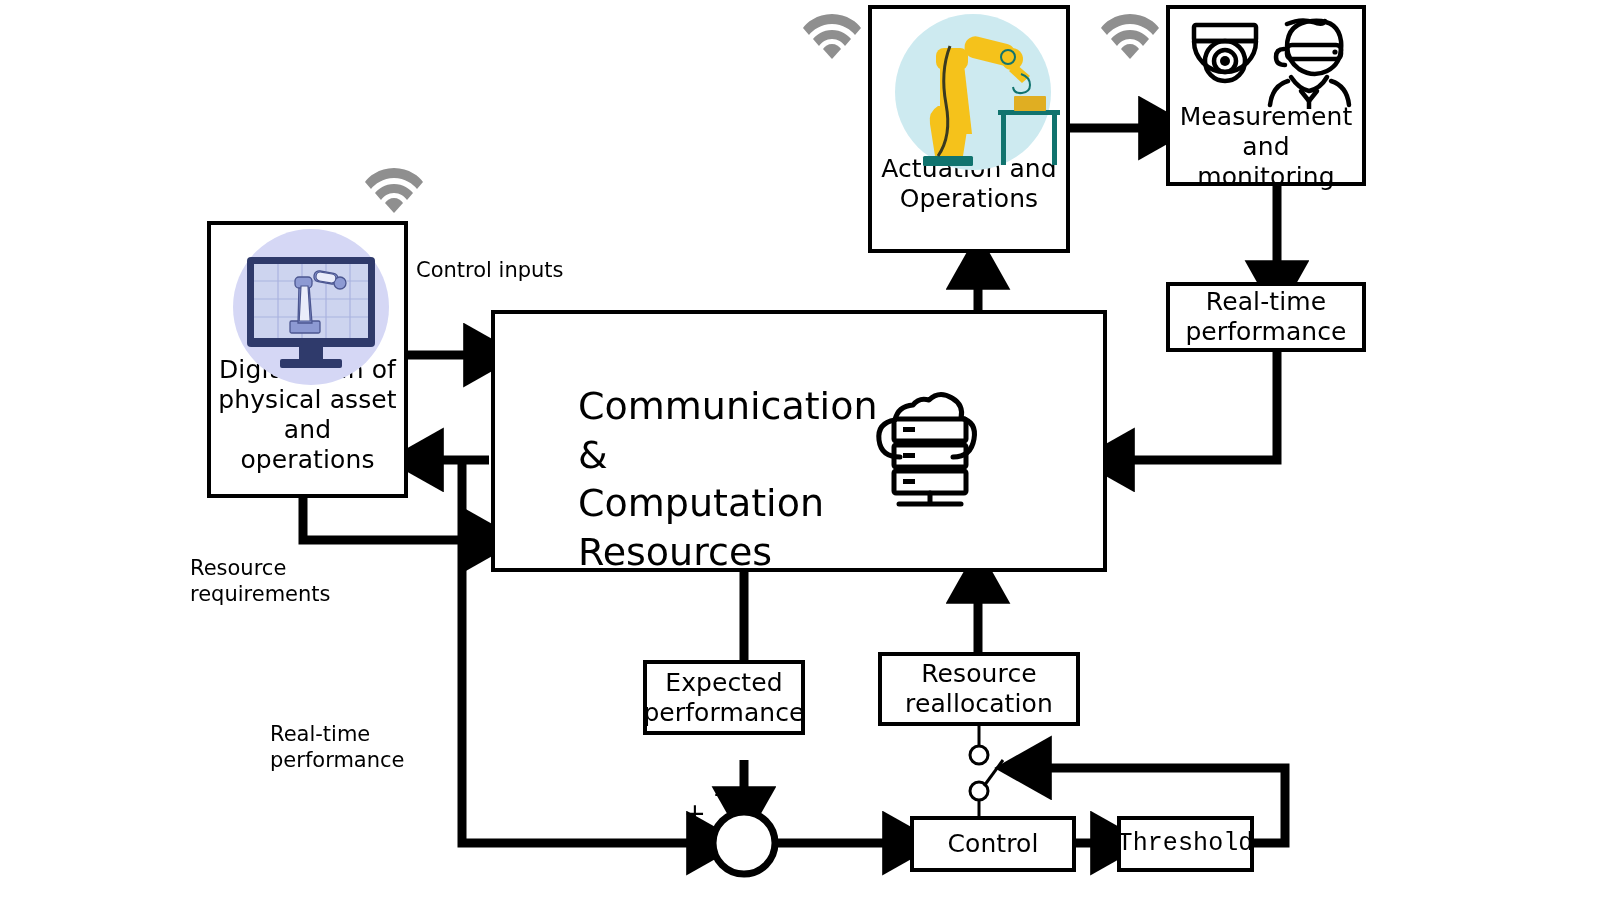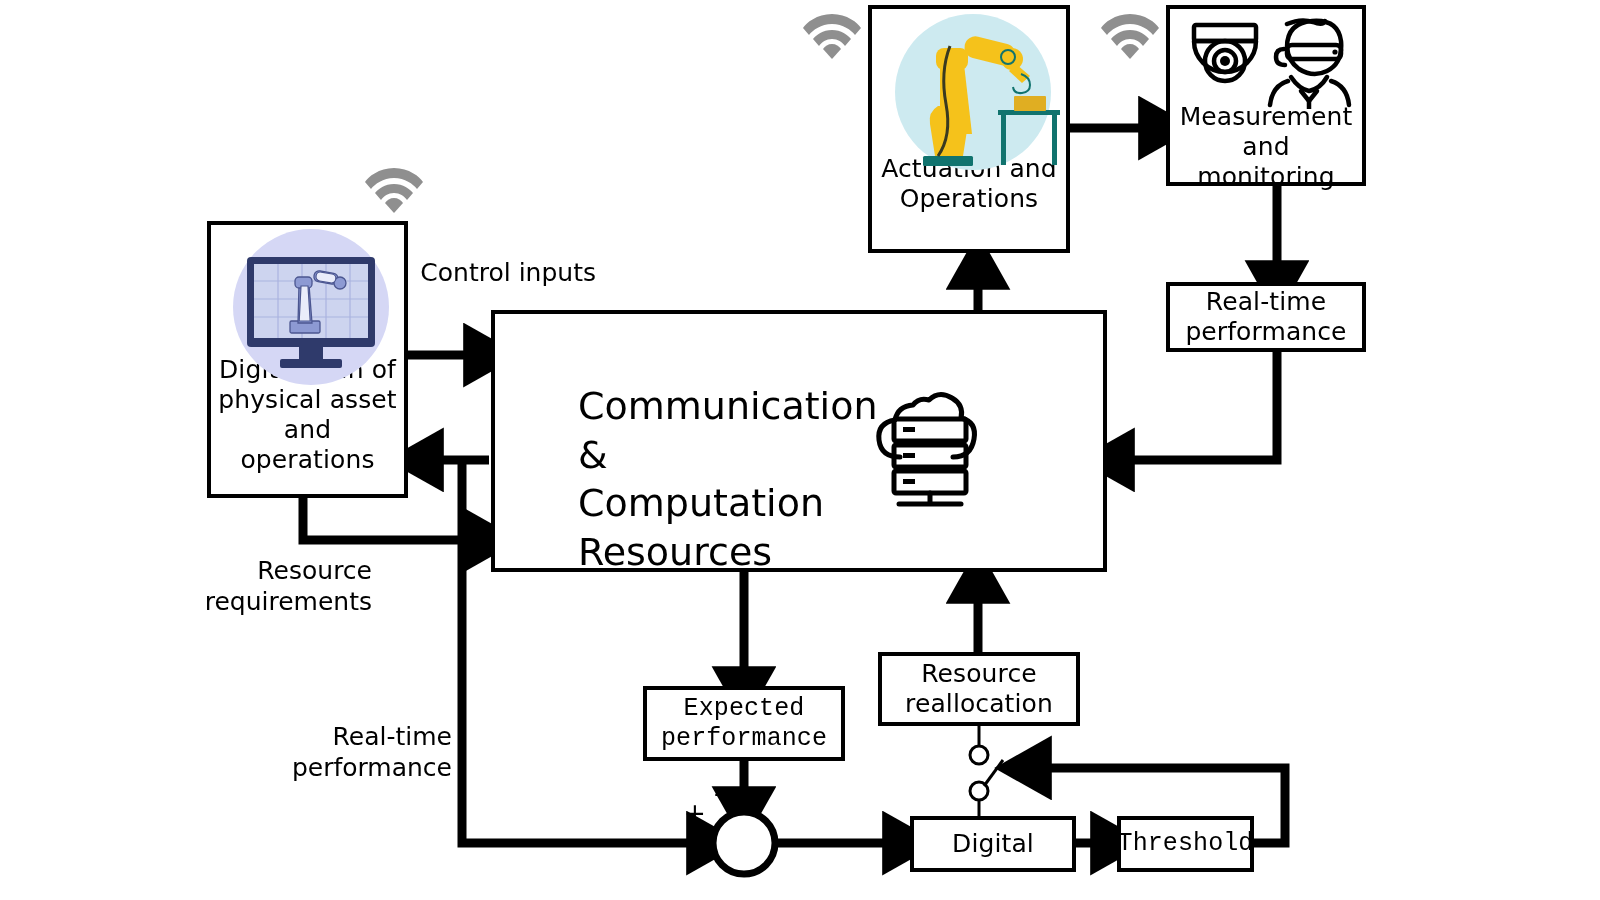--- a/index.html
+++ b/index.html
@@ -28,23 +28,23 @@
   }
   .box .caption{
     font-size:25px;
     line-height:1.20;
     letter-spacing:.1px;
     padding:0 4px;
     white-space:pre-line;
   }
   .freetext{
     position:absolute;
-    font-size:25px;
+    font-size:21px;
     line-height:1.22;
-    text-align:right;
+    text-align:left;
     white-space:pre-line;
     z-index:6;
   }
   .bigtitle{
     position:absolute;
     font-size:38px;
     line-height:1.28;
     text-align:left;
     white-space:pre-line;
     z-index:6;
@@ -239,32 +239,32 @@
       <rect x="22" y="60" width="72" height="22" rx="2"></rect>
       <rect x="22" y="86" width="72" height="22" rx="2"></rect>
       <line x1="58" y1="108" x2="58" y2="118"></line>
       <line x1="27" y1="119" x2="89" y2="119"></line>
     </g>
     <rect x="31" y="42" width="12" height="5" fill="#000"></rect>
     <rect x="31" y="68" width="12" height="5" fill="#000"></rect>
     <rect x="31" y="94" width="12" height="5" fill="#000"></rect>
   </svg>
 
-  <div class="box" style="left:643px;top:686px;width:202px;height:75px;font-family:Liberation Mono, monospace;">
+  <div class="box" style="left:643px;top:660px;width:162px;height:75px;">
     <span class="caption">Expected
 performance</span>
   </div>
 
   <div class="box" style="left:878px;top:652px;width:202px;height:74px;">
     <span class="caption">Resource
 reallocation</span>
   </div>
 
   <div class="box" style="left:910px;top:816px;width:166px;height:56px;">
-    <span class="caption">Digital</span>
+    <span class="caption">Control</span>
   </div>
 
   <div class="box" style="left:1117px;top:816px;width:137px;height:56px;font-family:Liberation Mono, monospace;">
     <span class="caption">Threshold</span>
   </div>
 
   <div class="freetext" style="left:416px;top:258px;width:180px;">Control inputs</div>
 
   <div class="freetext" style="left:190px;top:556px;width:182px;">Resource
 requirements</div>

